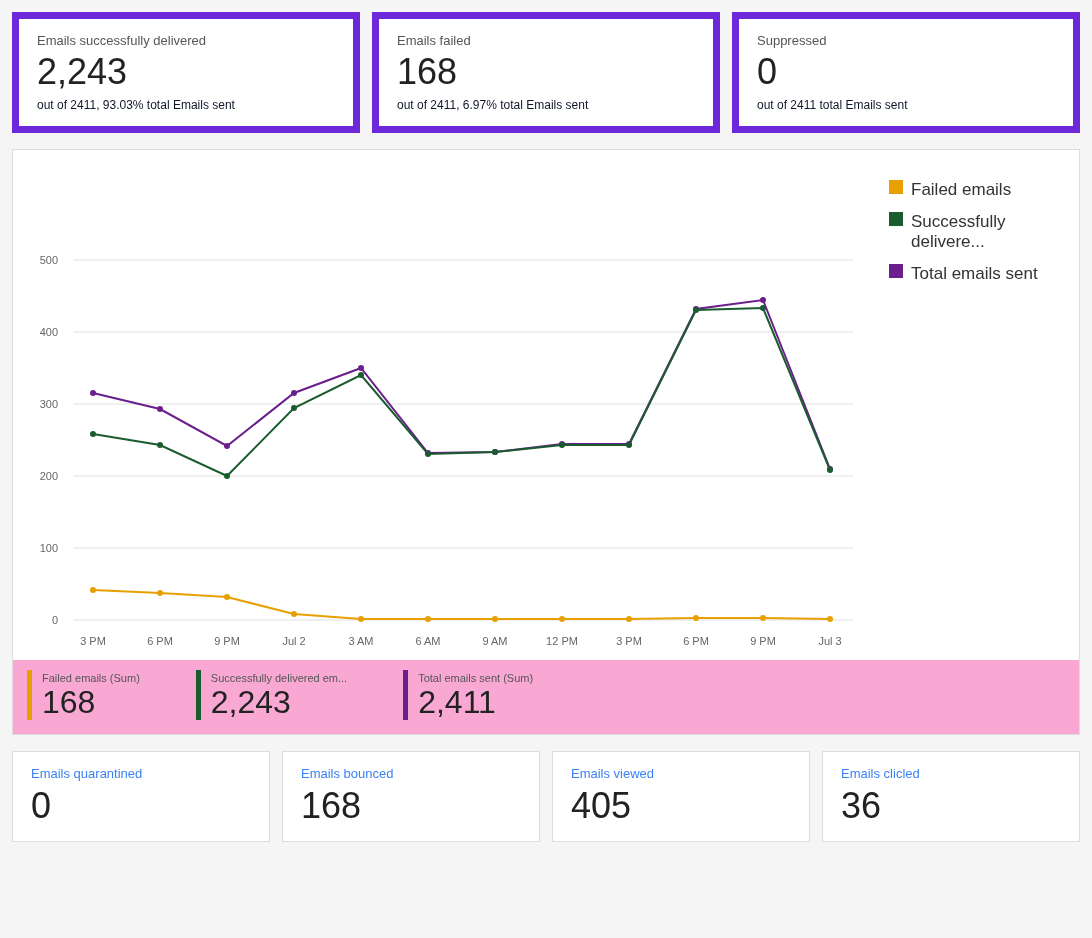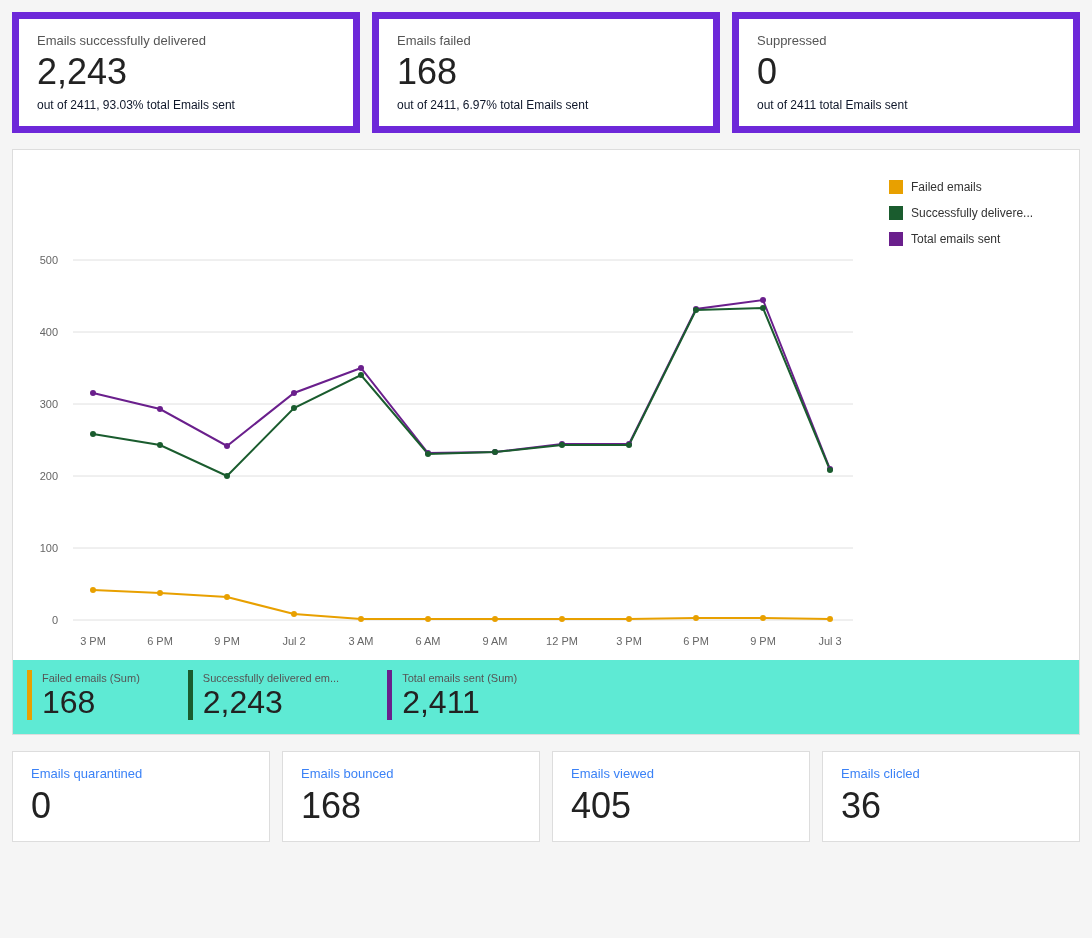--- a/index.html
+++ b/index.html
@@ -61,38 +61,37 @@
     }
     .chart-legend {
       width: 200px;
       padding: 20px 10px;
       display: flex;
       flex-direction: column;
       gap: 12px;
     }
     .legend-item {
       display: flex;
-      align-items: center;
       gap: 8px;
-      font-size: 12px;
+      font-size: 17px;
     }
     .legend-color {
       width: 14px;
       height: 14px;
       flex-shrink: 0;
     }
     svg.chart-svg {
       display: block;
     }
     
     .chart-summary {
       display: flex;
-      gap: 8px;
+      gap: 16px;
       padding: 10px 14px 14px 14px;
-      background: #5eead4;
+      background: #f9a8d4;
     }
     .summary-item {
       display: flex;
       align-items: center;
       gap: 10px;
       margin-right: 40px;
     }
     .summary-bar {
       width: 5px;
       height: 50px;

